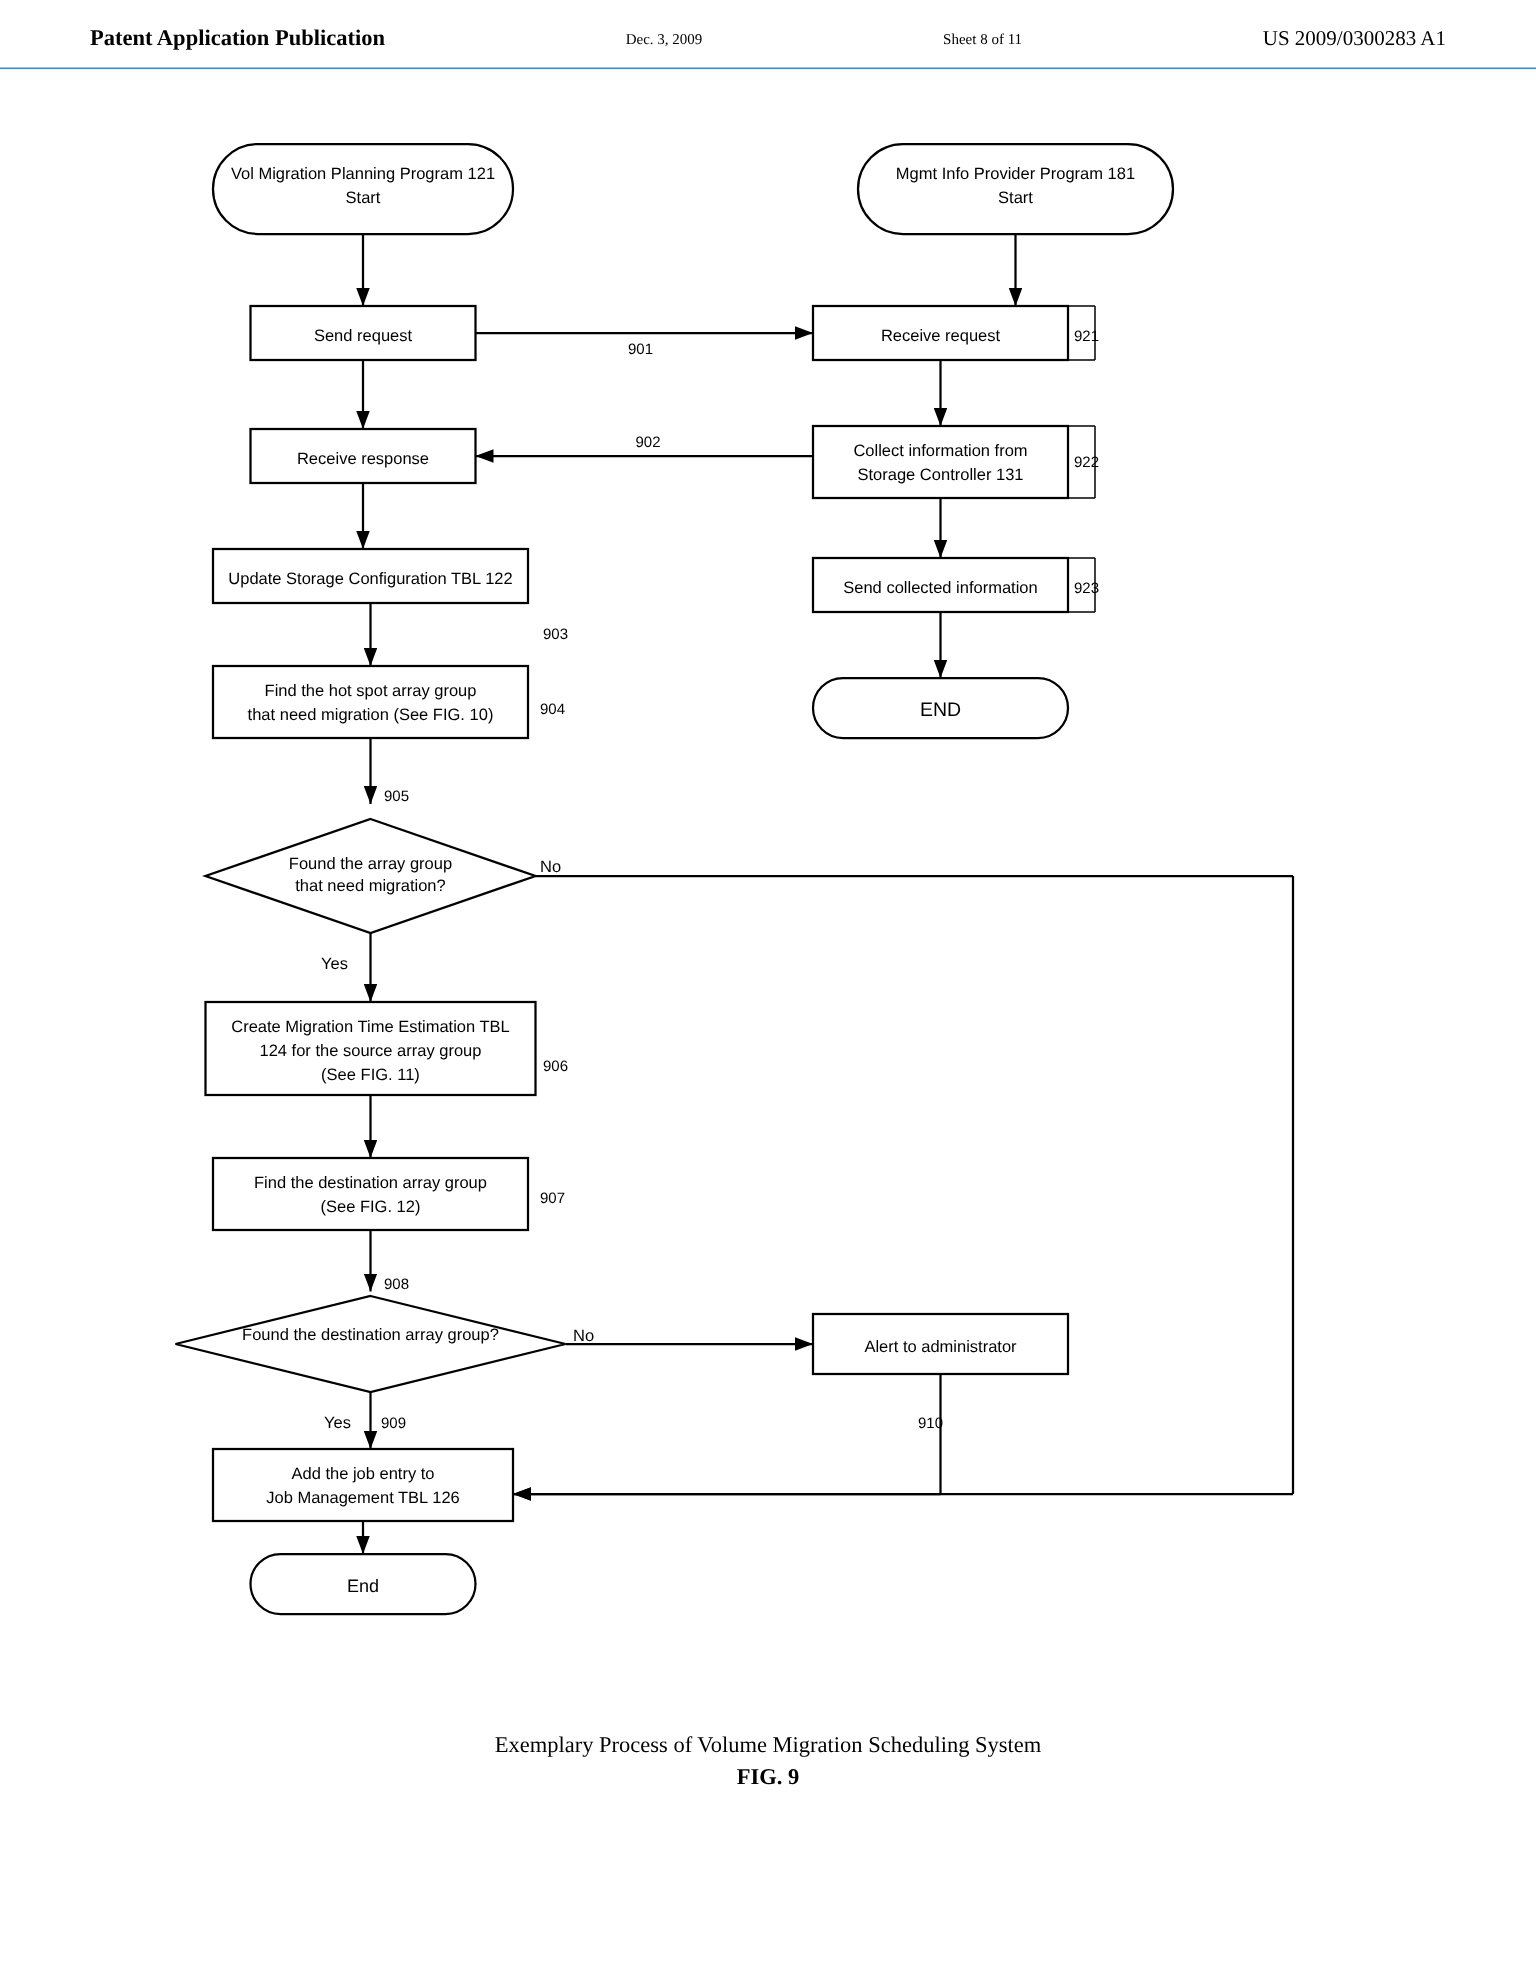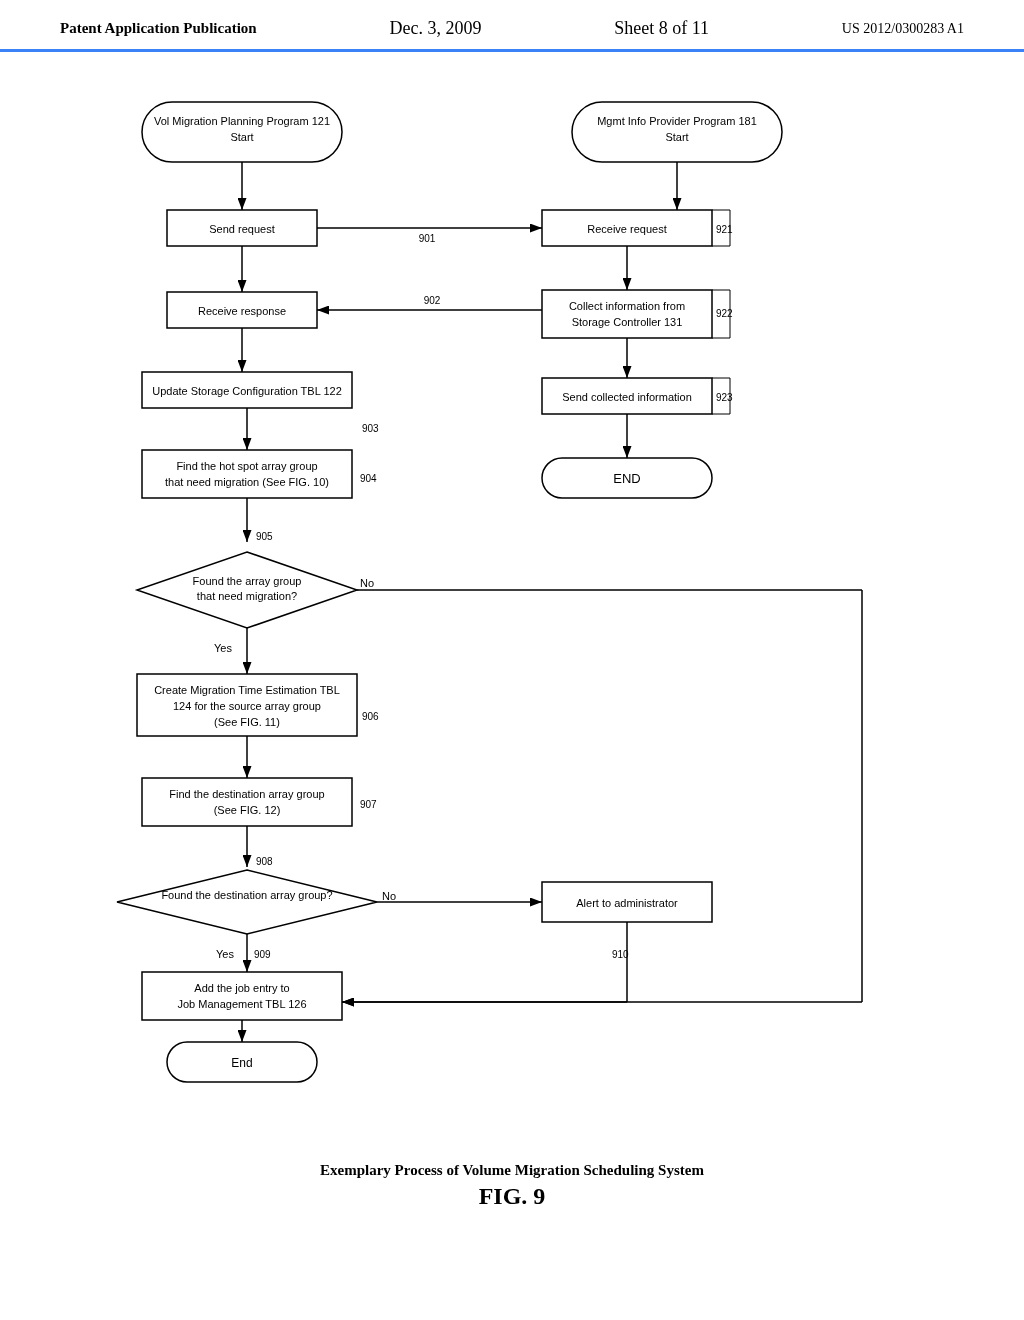--- a/index.html
+++ b/index.html
@@ -10,30 +10,30 @@
       min-height: 1320px;
       position: relative;
       overflow-x: hidden;
     }
 
     .page-header {
       display: flex;
       justify-content: space-between;
       align-items: center;
       padding: 18px 60px 10px 60px;
-      border-bottom: 3px solid #3b82f6;
+      border-bottom: 1px solid #3b82f6;
     }
 
     .header-left {
       font-weight: bold;
       font-size: 15px;
     }
 
     .header-center {
-      font-size: 18px;
+      font-size: 10px;
     }
 
     .header-right {
       font-size: 14px;
     }
 
     .diagram-container {
       position: relative;
       width: 100%;
       padding: 20px 60px;
@@ -49,36 +49,35 @@
     }
 
     .caption-area {
       text-align: center;
       margin-top: 10px;
     }
 
     .caption-text {
       font-size: 15px;
       margin-bottom: 4px;
-      font-weight: bold;
     }
 
     .fig-label {
-      font-size: 24px;
+      font-size: 15px;
       font-weight: bold;
     }
   </style>
 </head>
 <body>
 
 <div class="page-header">
   <span class="header-left">Patent Application Publication</span>
   <span class="header-center">Dec. 3, 2009</span>
   <span class="header-center">Sheet 8 of 11</span>
-  <span class="header-right">US 2012/0300283 A1</span>
+  <span class="header-right">US 2009/0300283 A1</span>
 </div>
 
 <div class="diagram-container">
   <svg class="flowchart" viewBox="0 0 860 1050" xmlns="http://www.w3.org/2000/svg">
 
     <defs>
       <marker id="arrowhead" markerWidth="8" markerHeight="6" refX="8" refY="3" orient="auto">
         <polygon points="0 0, 8 3, 0 6" fill="#000"></polygon>
       </marker>
     </defs>

